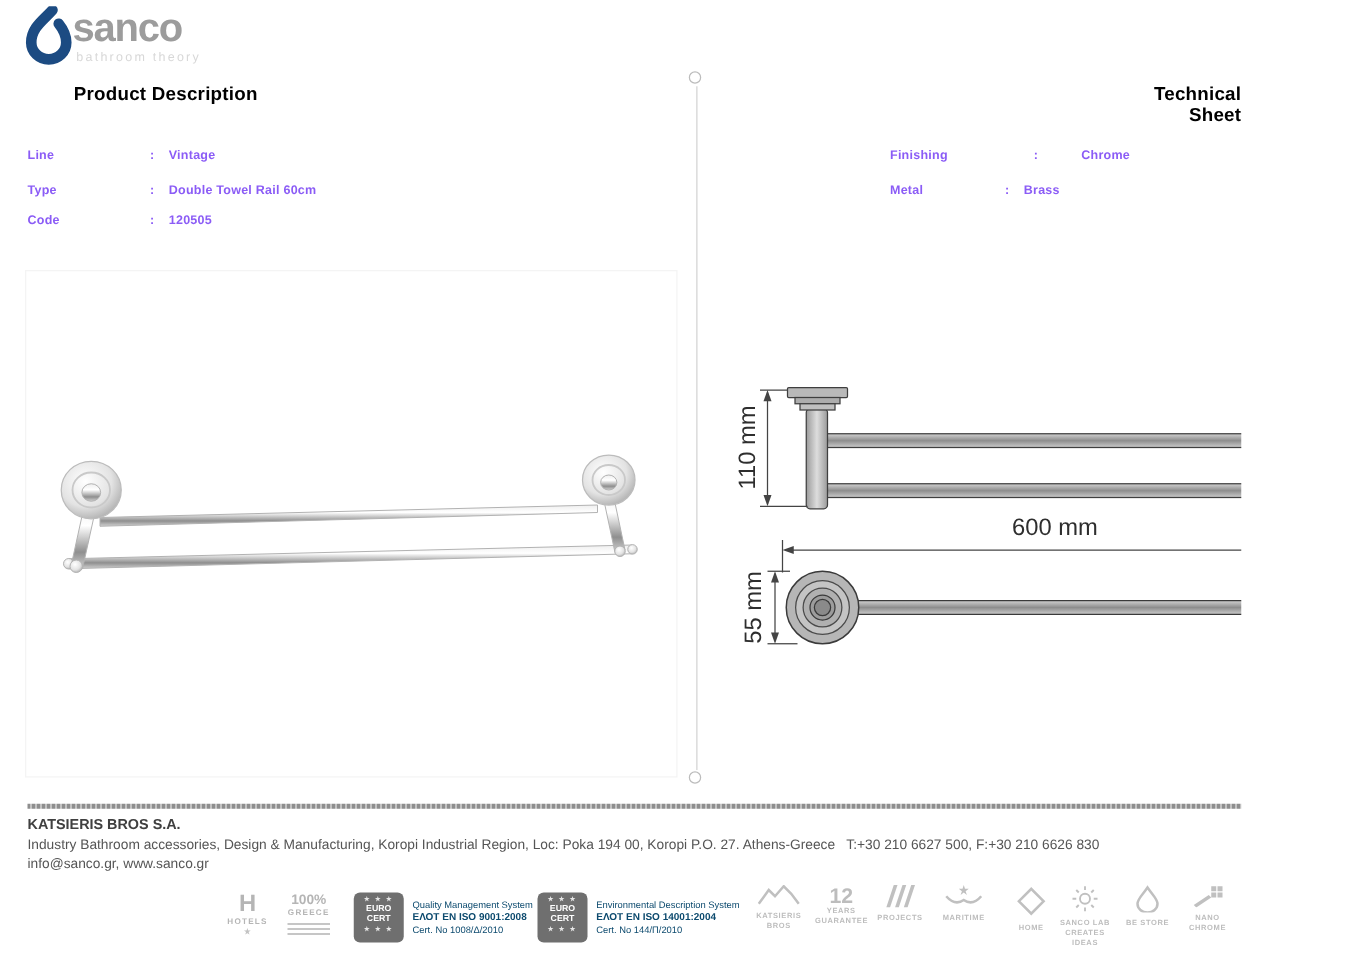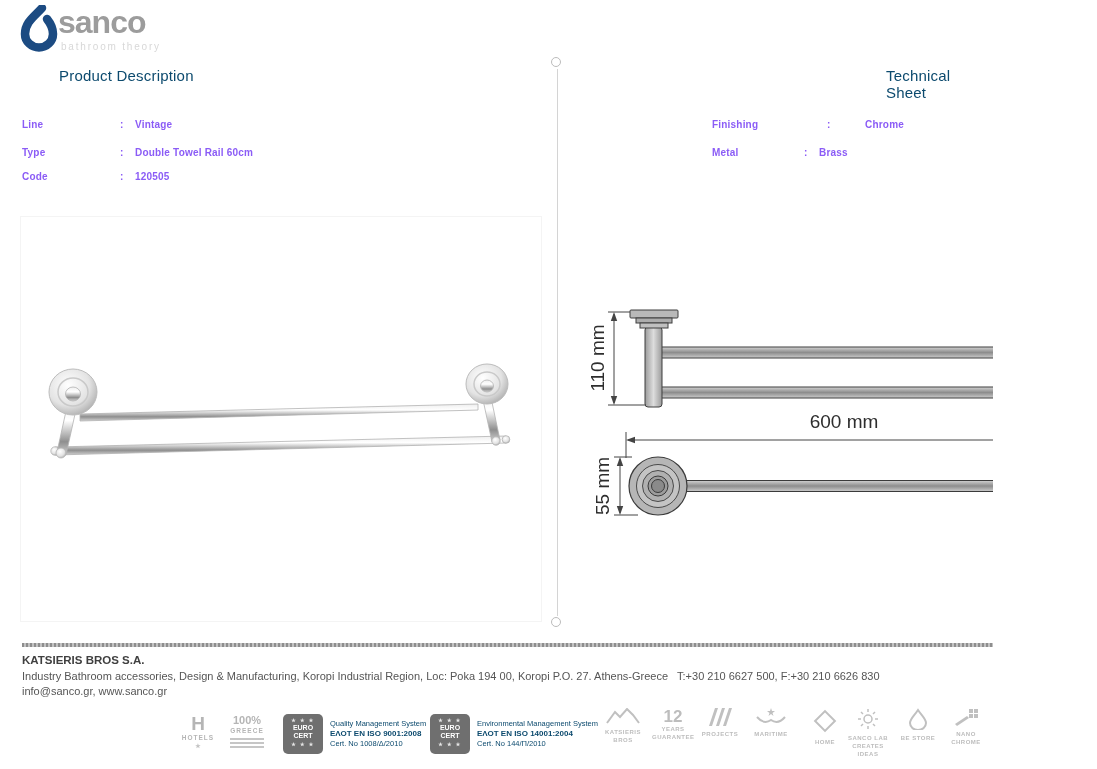--- a/index.html
+++ b/index.html
@@ -9,21 +9,21 @@
   .page { position:relative; width:993px; height:769px; background:#fff; overflow:hidden; }
 
   
   .logo-drop { position:absolute; left:20px; top:5px; }
   .wordmark { position:absolute; left:58px; top:6px; font-size:32px; font-weight:700;
               color:#9c9c9c; letter-spacing:-1px; line-height:1; }
   .tagline  { position:absolute; left:61px; top:41px; font-size:10px; color:#d8d8d8;
               letter-spacing:1.8px; }
 
   
-  .heading { position:absolute; font-size:15px; font-weight:400; color:#0c4a6e; letter-spacing:.2px; }
+  .heading { position:absolute; font-size:15px; font-weight:700; color:#000000; letter-spacing:.2px;text-align:right; }
   .heading.left  { left:59px;  top:67px; }
   .heading.right { left:886px; top:67px; }
 
   
   .field-row { position:absolute; display:flex; font-size:10px; font-weight:700;
                color:#8b5cf6; letter-spacing:.2px; }
   .field-row .lbl { width:98px; }
   .field-row .sep { width:15px; }
   .field-row.r .lbl { width:92px; }
 
@@ -250,21 +250,21 @@
   </div>
 
   <div class="iso" style="left:430px;">
     <div class="iso-badge">
       <div class="iso-stars">★ ★ ★</div>
       <div>EURO</div>
       <div>CERT</div>
       <div class="iso-stars">★ ★ ★</div>
     </div>
     <div class="iso-text">
-      <div class="iso-l1">Environmental Management System</div>
+      <div class="iso-l1">Environmental Description System</div>
       <div class="iso-l2">ΕΛΟΤ EN ISO 14001:2004</div>
       <div class="iso-l1">Cert. No 144/Π/2010</div>
     </div>
   </div>
 
   <div class="mini" style="left:595px; width:56px;">
     <svg width="34" height="16" viewBox="0 0 34 16">
       <polyline points="1,15 9,4 14,9 21,1 27,7 33,15" fill="none" stroke="#c0c0c0" stroke-width="2"></polyline>
     </svg>
     <div class="lab">KATSIERIS</div>

